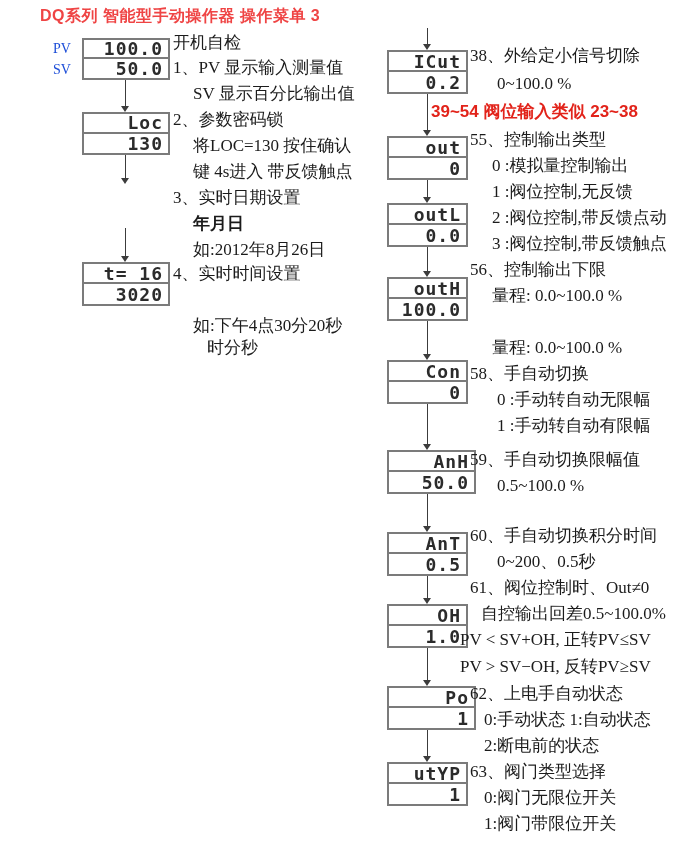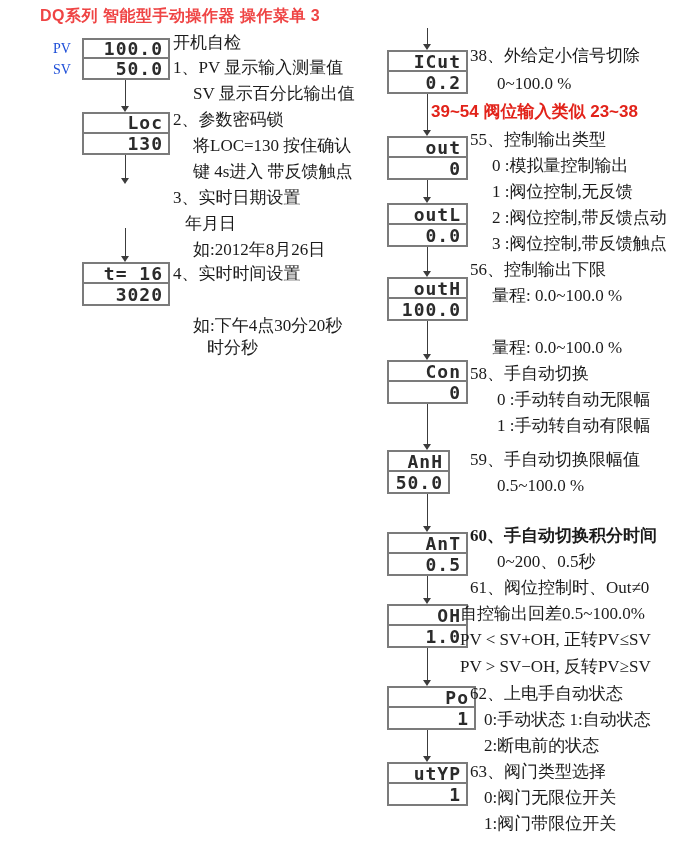--- a/index.html
+++ b/index.html
@@ -76,21 +76,21 @@
     <div class="cell">3020</div>
   </div>
 
   <div class="note" style="left:173px; top:33px;">开机自检</div>
   <div class="note" style="left:173px; top:58px;">1、PV 显示输入测量值</div>
   <div class="note" style="left:193px; top:84px;">SV 显示百分比输出值</div>
   <div class="note" style="left:173px; top:110px;">2、参数密码锁</div>
   <div class="note" style="left:193px; top:136px;">将LOC=130 按住确认</div>
   <div class="note" style="left:193px; top:162px;">键 4s进入 带反馈触点</div>
   <div class="note" style="left:173px; top:188px;">3、实时日期设置</div>
-  <div class="note" style="left:185px; top:214px;">年月日</div>
+  <div class="note" style="left:193px; top:214px;font-weight:bold;">年月日</div>
   <div class="note" style="left:193px; top:240px;">如:2012年8月26日</div>
   <div class="note" style="left:173px; top:264px;">4、实时时间设置</div>
   <div class="note" style="left:207px; top:290px;margin-top:48px;">时分秒</div>
   <div class="note" style="left:193px; top:316px;">如:下午4点30分20秒</div>
 
   <div class="flow-arrow" style="left:423px; top:28px; height:22px;"></div>
 
   <div class="disp" style="left:387px; top:50px; width:81px; height:44px;">
     <div class="cell top">ICut</div>
     <div class="cell">0.2</div>
@@ -115,21 +115,21 @@
     <div class="cell">100.0</div>
   </div>
   <div class="flow-arrow" style="left:423px; top:321px; height:39px;"></div>
 
   <div class="disp" style="left:387px; top:360px; width:81px; height:44px;">
     <div class="cell top">Con</div>
     <div class="cell">0</div>
   </div>
   <div class="flow-arrow" style="left:423px; top:404px; height:46px;"></div>
 
-  <div class="disp" style="left:387px; top:450px; width:63px; height:44px;">
+  <div class="disp" style="left:387px; top:450px; width:89px; height:44px;">
     <div class="cell top">AnH</div>
     <div class="cell">50.0</div>
   </div>
   <div class="flow-arrow" style="left:423px; top:494px; height:38px;"></div>
 
   <div class="disp" style="left:387px; top:532px; width:81px; height:44px;">
     <div class="cell top">AnT</div>
     <div class="cell">0.5</div>
   </div>
   <div class="flow-arrow" style="left:423px; top:576px; height:28px;"></div>
@@ -159,24 +159,24 @@
   <div class="note" style="left:492px; top:208px;">2 :阀位控制,带反馈点动</div>
   <div class="note" style="left:492px; top:234px;">3 :阀位控制,带反馈触点</div>
   <div class="note" style="left:470px; top:260px;">56、控制输出下限</div>
   <div class="note" style="left:492px; top:286px;">量程: 0.0~100.0 %</div>
   <div class="note" style="left:492px; top:338px;">量程: 0.0~100.0 %</div>
   <div class="note" style="left:470px; top:364px;">58、手自动切换</div>
   <div class="note" style="left:497px; top:390px;">0 :手动转自动无限幅</div>
   <div class="note" style="left:497px; top:416px;">1 :手动转自动有限幅</div>
   <div class="note" style="left:470px; top:450px;">59、手自动切换限幅值</div>
   <div class="note" style="left:497px; top:476px;">0.5~100.0 %</div>
-  <div class="note" style="left:470px; top:526px;font-weight:bold;">60、手自动切换积分时间</div>
+  <div class="note" style="left:470px; top:526px;">60、手自动切换积分时间</div>
   <div class="note" style="left:497px; top:552px;">0~200、0.5秒</div>
   <div class="note" style="left:470px; top:578px;">61、阀位控制时、Out≠0</div>
-  <div class="note" style="left:460px; top:604px;">自控输出回差0.5~100.0%</div>
+  <div class="note" style="left:460px; top:604px;padding-left:21px;">自控输出回差0.5~100.0%</div>
   <div class="note" style="left:460px; top:630px;">PV &lt; SV+OH, 正转PV≤SV</div>
   <div class="note" style="left:460px; top:657px;">PV &gt; SV−OH, 反转PV≥SV</div>
   <div class="note" style="left:470px; top:684px;">62、上电手自动状态</div>
   <div class="note" style="left:484px; top:710px;">0:手动状态  1:自动状态</div>
   <div class="note" style="left:484px; top:736px;">2:断电前的状态</div>
   <div class="note" style="left:470px; top:762px;">63、阀门类型选择</div>
   <div class="note" style="left:484px; top:788px;">0:阀门无限位开关</div>
   <div class="note" style="left:484px; top:814px;">1:阀门带限位开关</div>
 
 </div>

